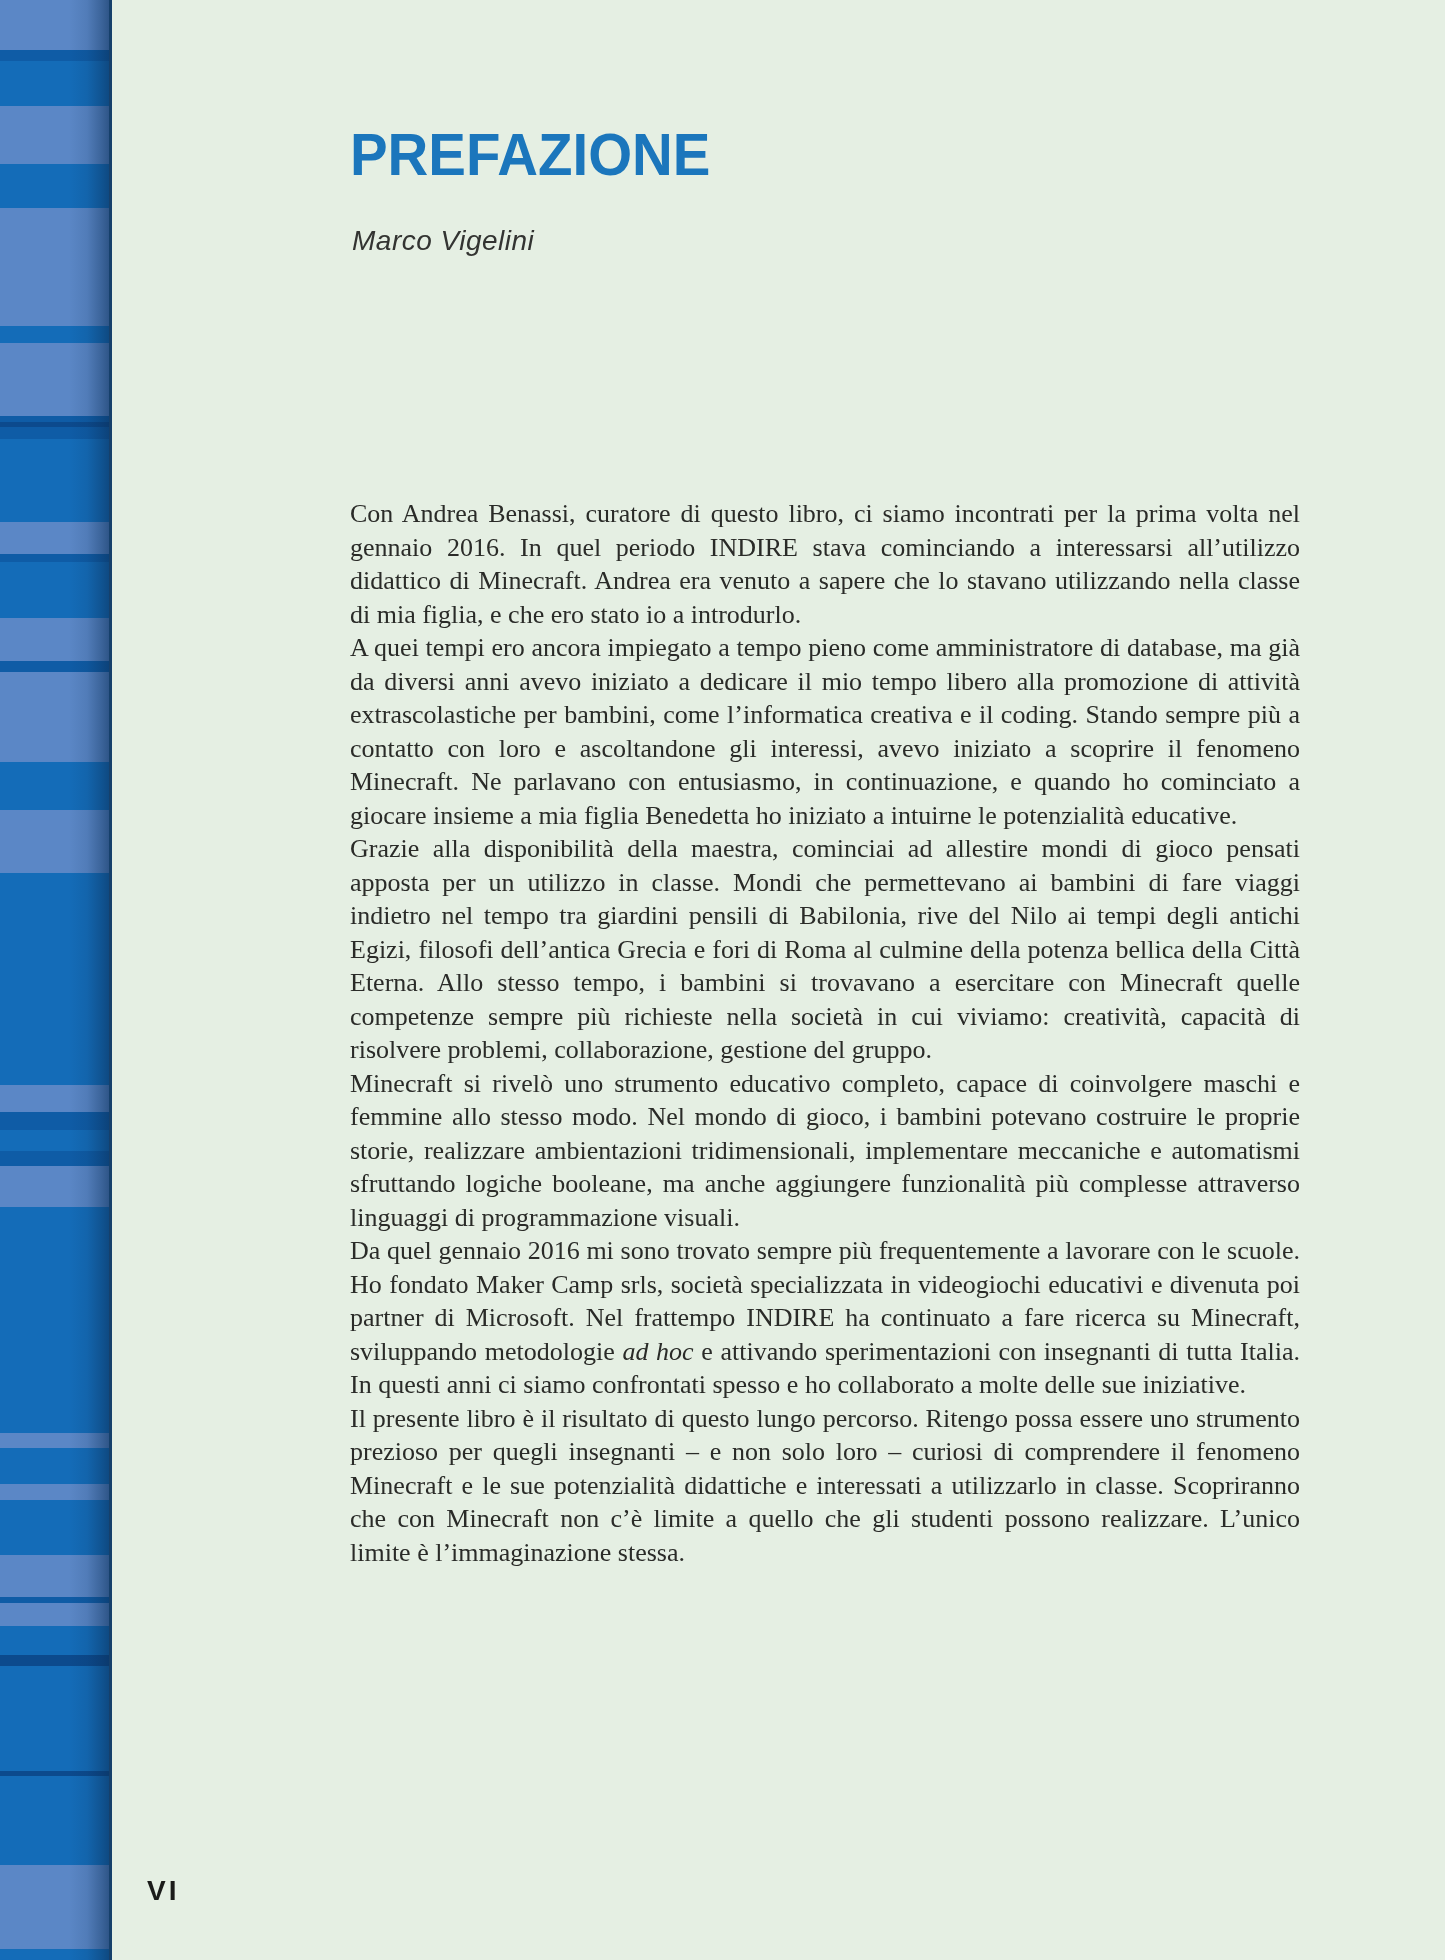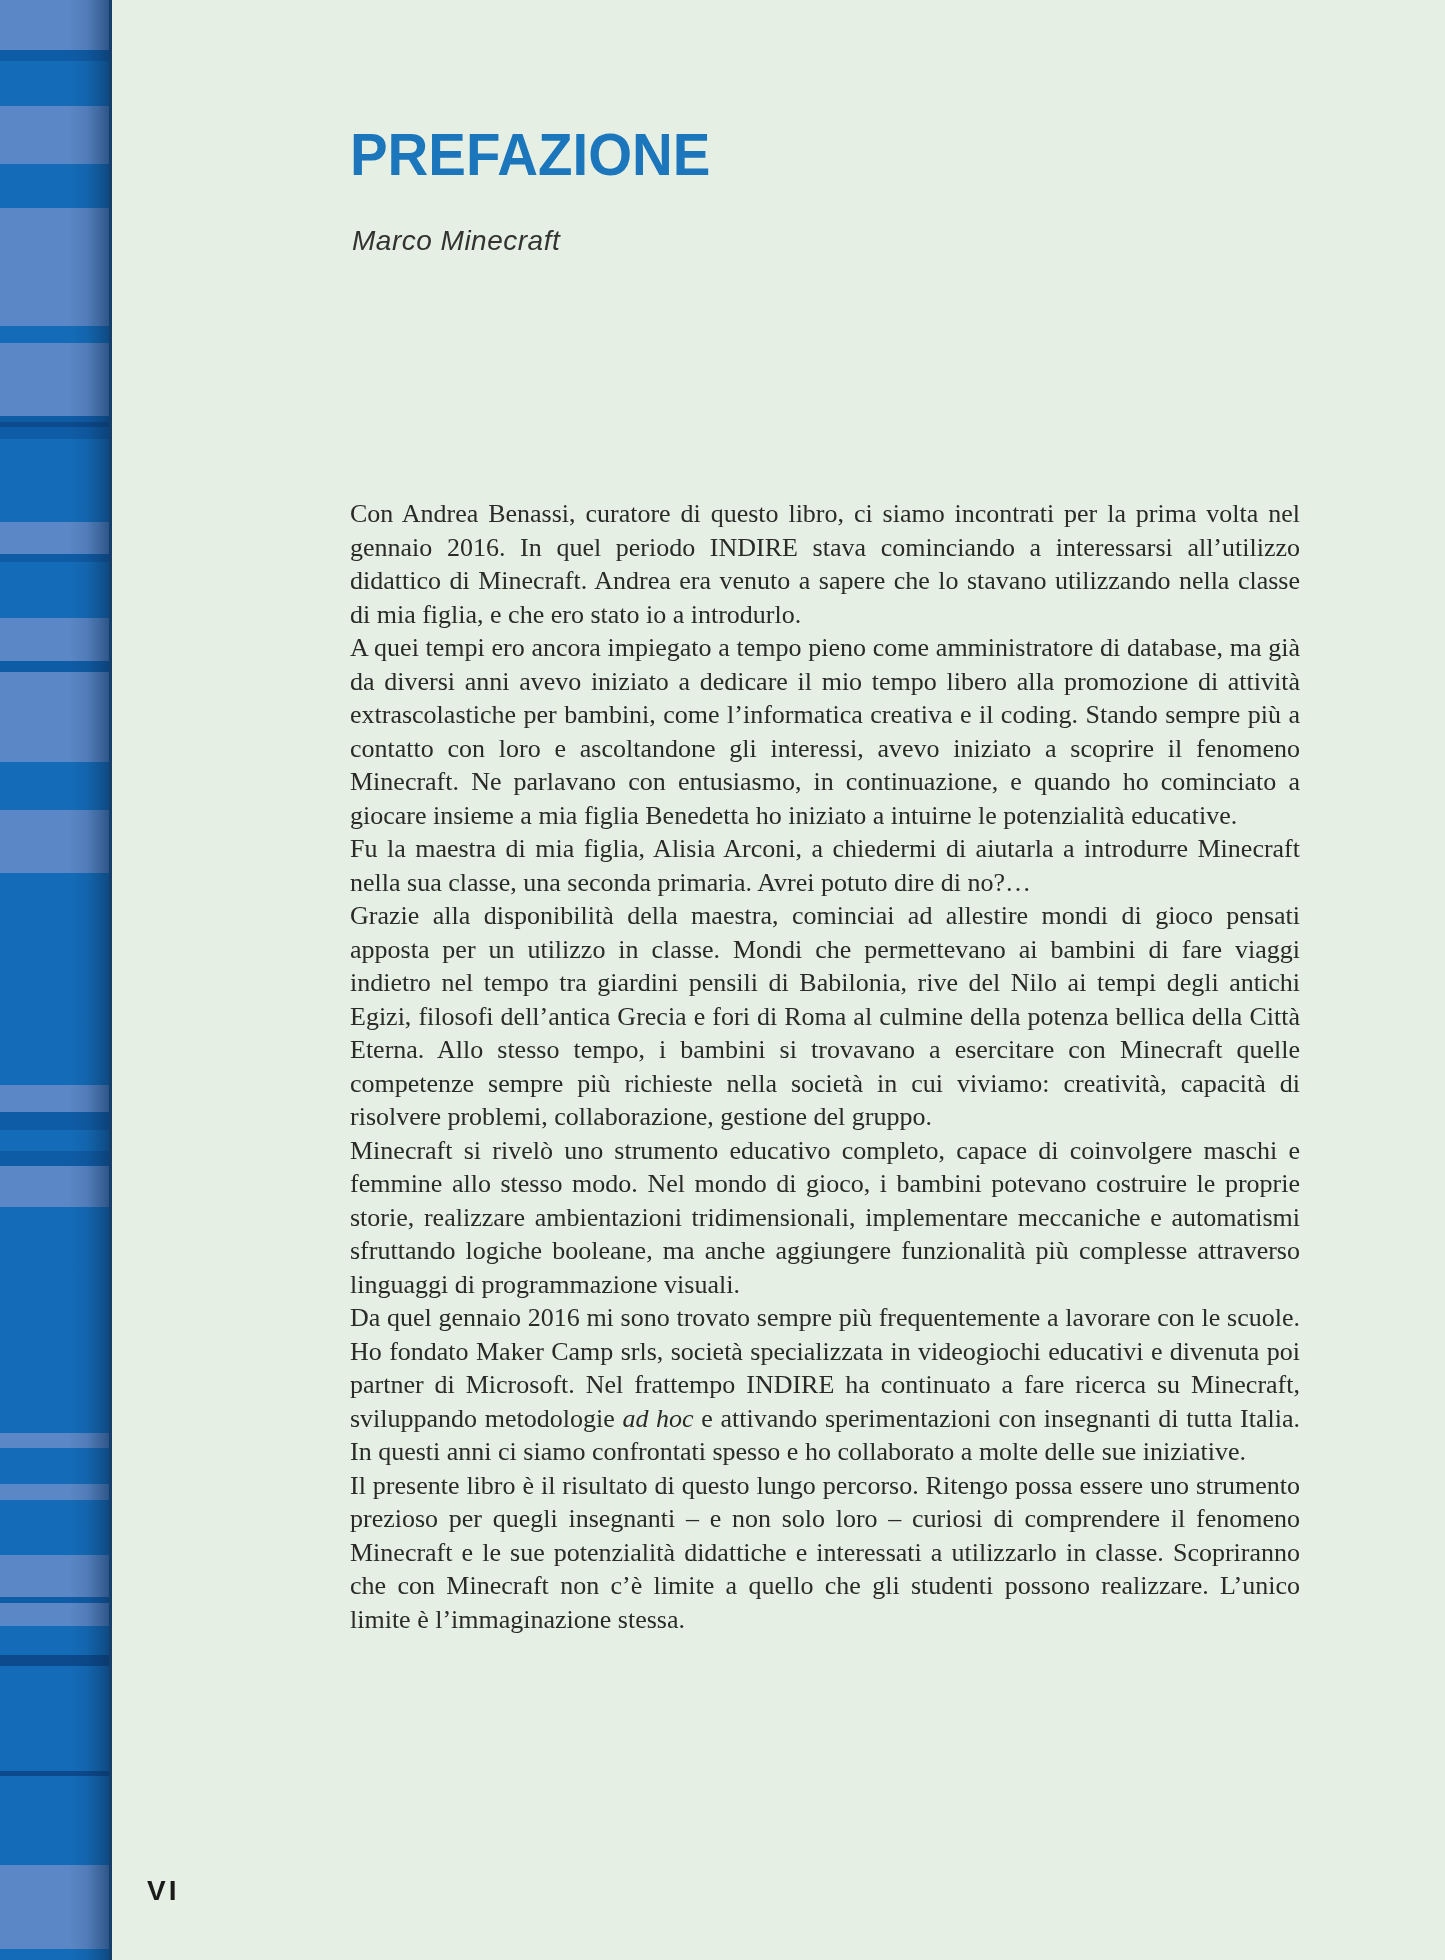--- a/index.html
+++ b/index.html
@@ -170,24 +170,23 @@
     <div class="spine-stripe" style="height: 5.38135px; background: rgb(12, 74, 141);"></div>
     <div class="spine-stripe" style="height: 55.3226px; background: rgb(20, 108, 184);"></div>
     <div class="spine-stripe" style="height: 33.3474px; background: rgb(20, 108, 184);"></div>
     <div class="spine-stripe" style="height: 41.9157px; background: rgb(91, 135, 198);"></div>
     <div class="spine-stripe" style="height: 42.1325px; background: rgb(91, 135, 198);"></div>
     <div class="spine-stripe" style="height: 14.8714px; background: rgb(20, 108, 184);"></div>
   </div>
 
 <div class="page-content">
   <h1 class="title">PREFAZIONE</h1>
-  <div class="author">Marco Minecraft</div>
+  <div class="author">Marco Vigelini</div>
   <div class="body-text" id="body-text">
       <p><span>Con Andrea Benassi, curatore di questo libro, ci siamo incontrati per la prima volta nel gennaio 2016. In quel periodo INDIRE stava cominciando a interessarsi all’utilizzo didattico di Minecraft. Andrea era venuto a sapere che lo stavano utilizzando nella classe di mia figlia, e che ero stato io a introdurlo.</span></p>
       <p><span>A quei tempi ero ancora impiegato a tempo pieno come amministratore di database, ma già da diversi anni avevo iniziato a dedicare il mio tempo libero alla promozione di attività extrascolastiche per bambini, come l’informatica creativa e il coding. Stando sempre più a contatto con loro e ascoltandone gli interessi, avevo iniziato a scoprire il fenomeno Minecraft. Ne parlavano con entusiasmo, in continuazione, e quando ho cominciato a giocare insieme a mia figlia Benedetta ho iniziato a intuirne le potenzialità educative.</span></p>
-      <p><span>Fu la maestra di mia figlia, Alisia Arconi, a chiedermi di aiutarla a introdurre Minecraft nella sua classe, una seconda primaria. Avrei potuto dire di no?…</span></p>
       <p><span>Grazie alla disponibilità della maestra, cominciai ad allestire mondi di gioco pensati apposta per un utilizzo in classe. Mondi che permettevano ai bambini di fare viaggi indietro nel tempo tra giardini pensili di Babilonia, rive del Nilo ai tempi degli antichi Egizi, filosofi dell’antica Grecia e fori di Roma al culmine della potenza bellica della Città Eterna. Allo stesso tempo, i bambini si trovavano a esercitare con Minecraft quelle competenze sempre più richieste nella società in cui viviamo: creatività, capacità di risolvere problemi, collaborazione, gestione del gruppo.</span></p>
       <p><span>Minecraft si rivelò uno strumento educativo completo, capace di coinvolgere maschi e femmine allo stesso modo. Nel mondo di gioco, i bambini potevano costruire le proprie storie, realizzare ambientazioni tridimensionali, implementare meccaniche e automatismi sfruttando logiche booleane, ma anche aggiungere funzionalità più complesse attraverso linguaggi di programmazione visuali.</span></p>
       <p><span>Da quel gennaio 2016 mi sono trovato sempre più frequentemente a lavorare con le scuole. Ho fondato Maker Camp srls, società specializzata in videogiochi educativi e divenuta poi partner di Microsoft. Nel frattempo INDIRE ha continuato a fare ricerca su Minecraft, sviluppando metodologie </span><span class="seg-italic">ad hoc</span><span> e attivando sperimentazioni con insegnanti di tutta Italia. In questi anni ci siamo confrontati spesso e ho collaborato a molte delle sue iniziative.</span></p>
       <p><span>Il presente libro è il risultato di questo lungo percorso. Ritengo possa essere uno strumento prezioso per quegli insegnanti – e non solo loro – curiosi di comprendere il fenomeno Minecraft e le sue potenzialità didattiche e interessati a utilizzarlo in classe. Scopriranno che con Minecraft non c’è limite a quello che gli studenti possono realizzare. L’unico limite è l’immaginazione stessa.</span></p>
     </div>
   <div class="page-number">VI</div>
 </div>
 
 </body></html>

